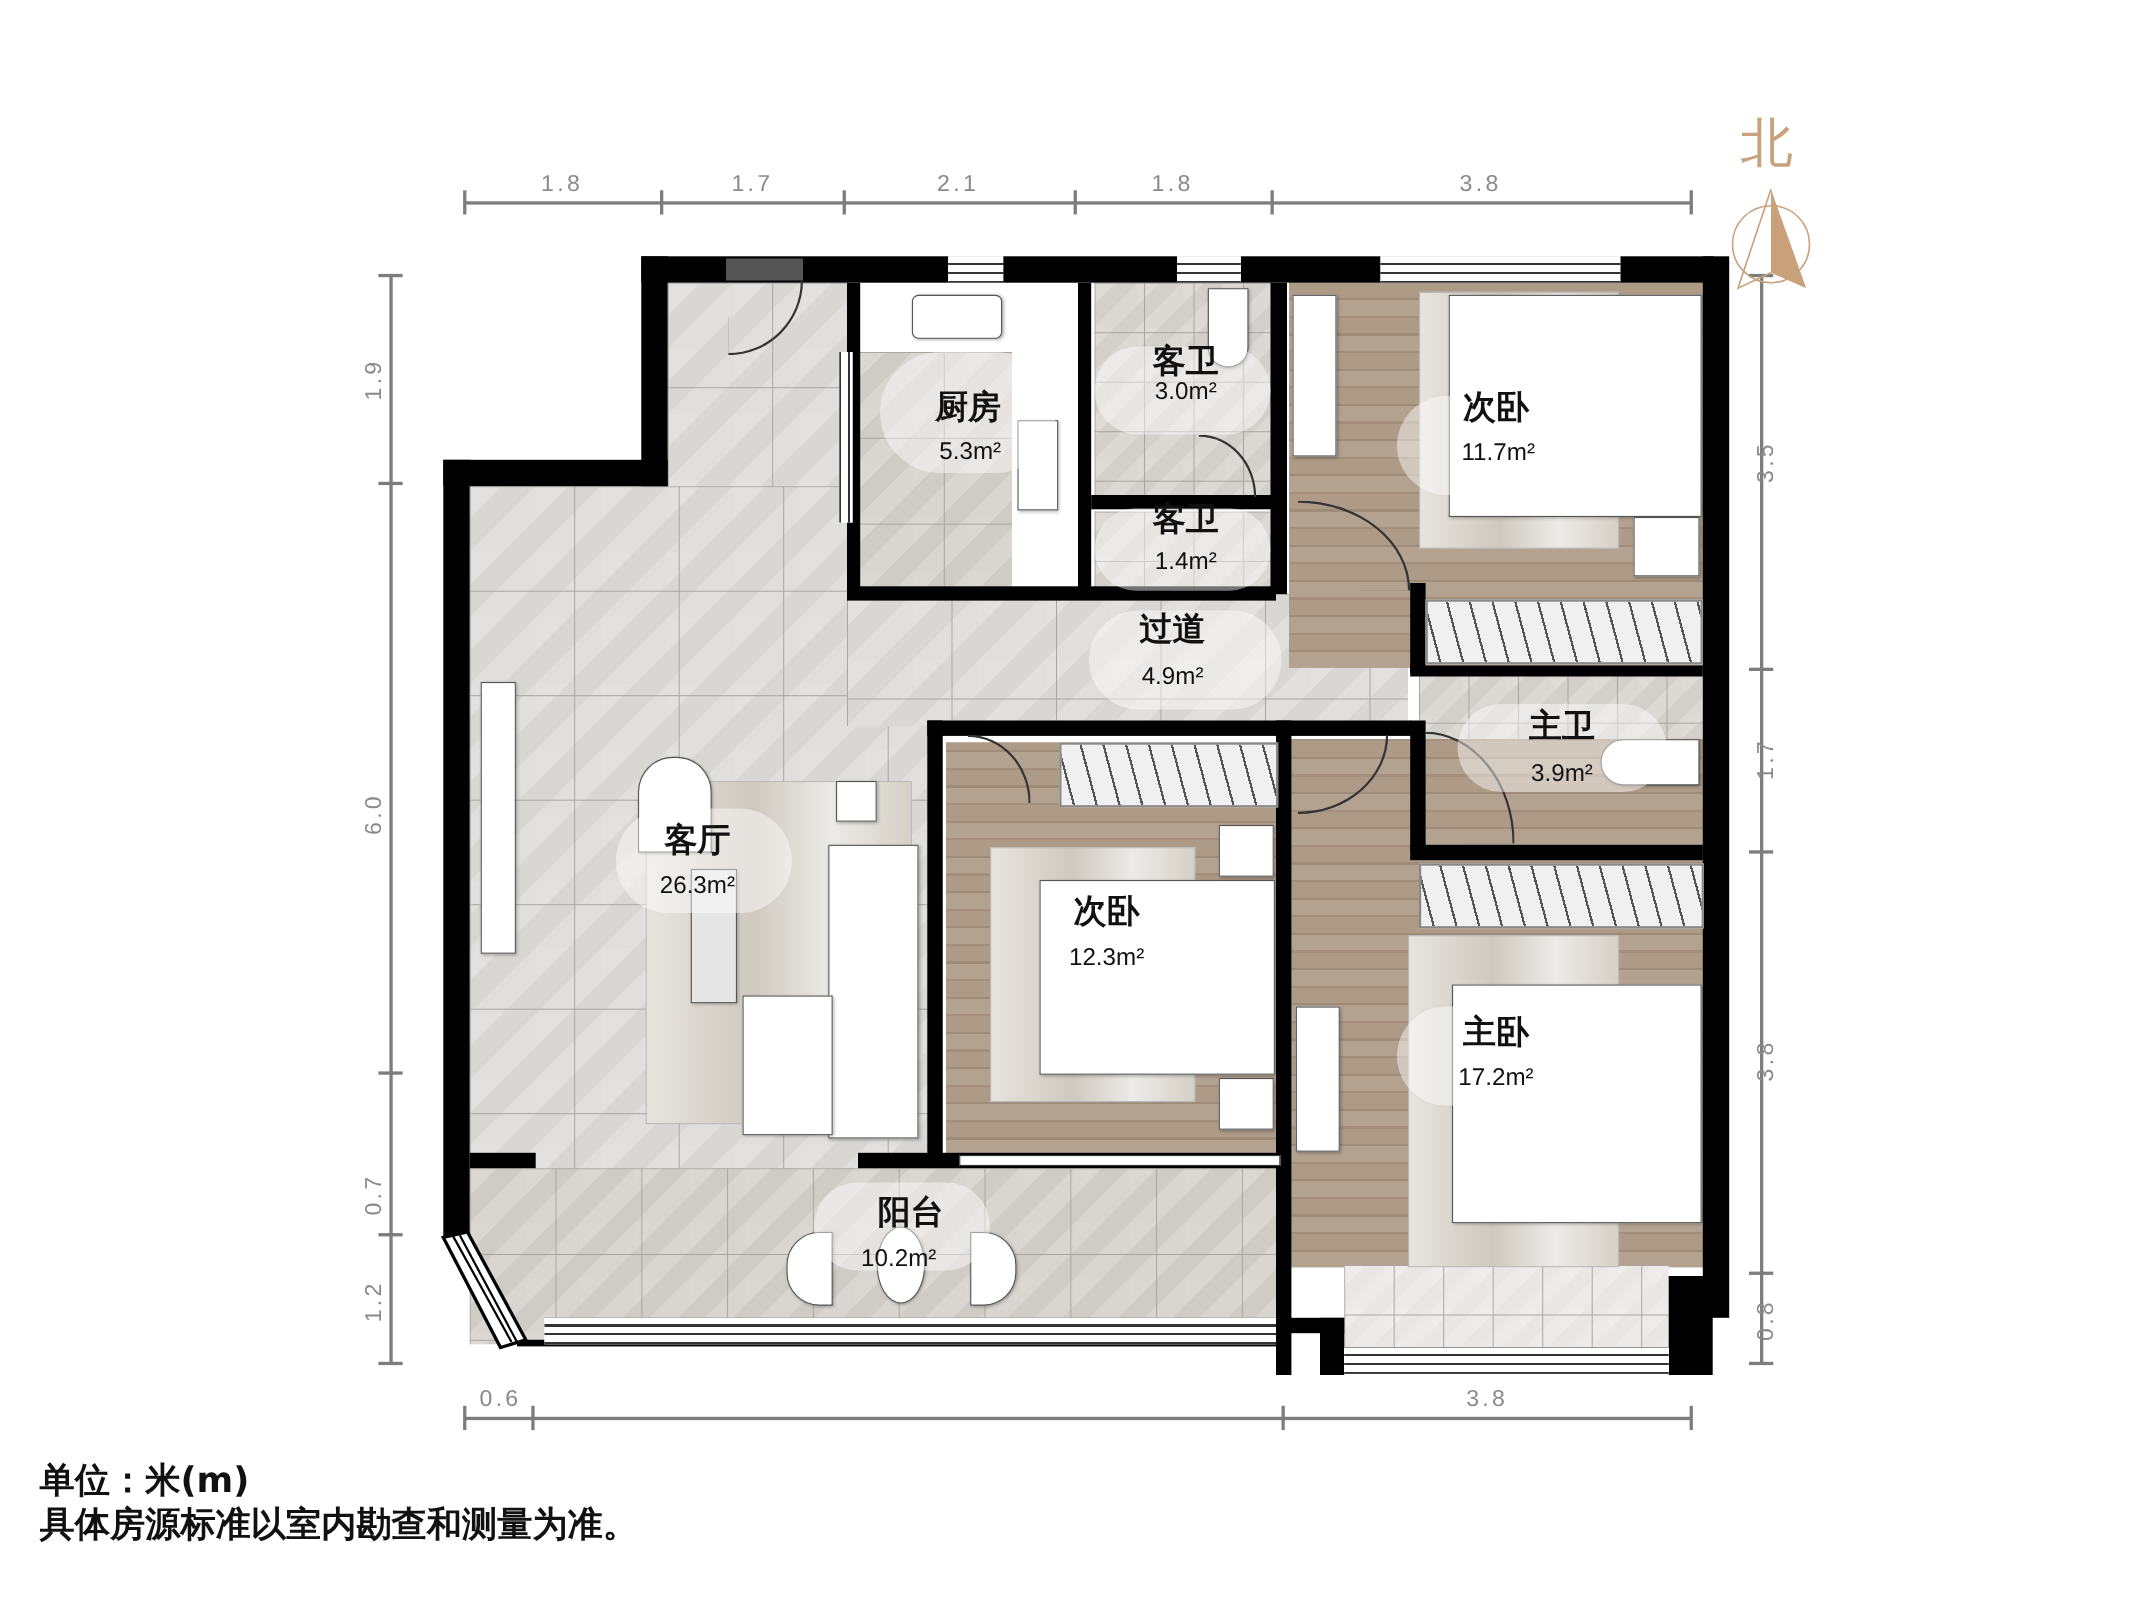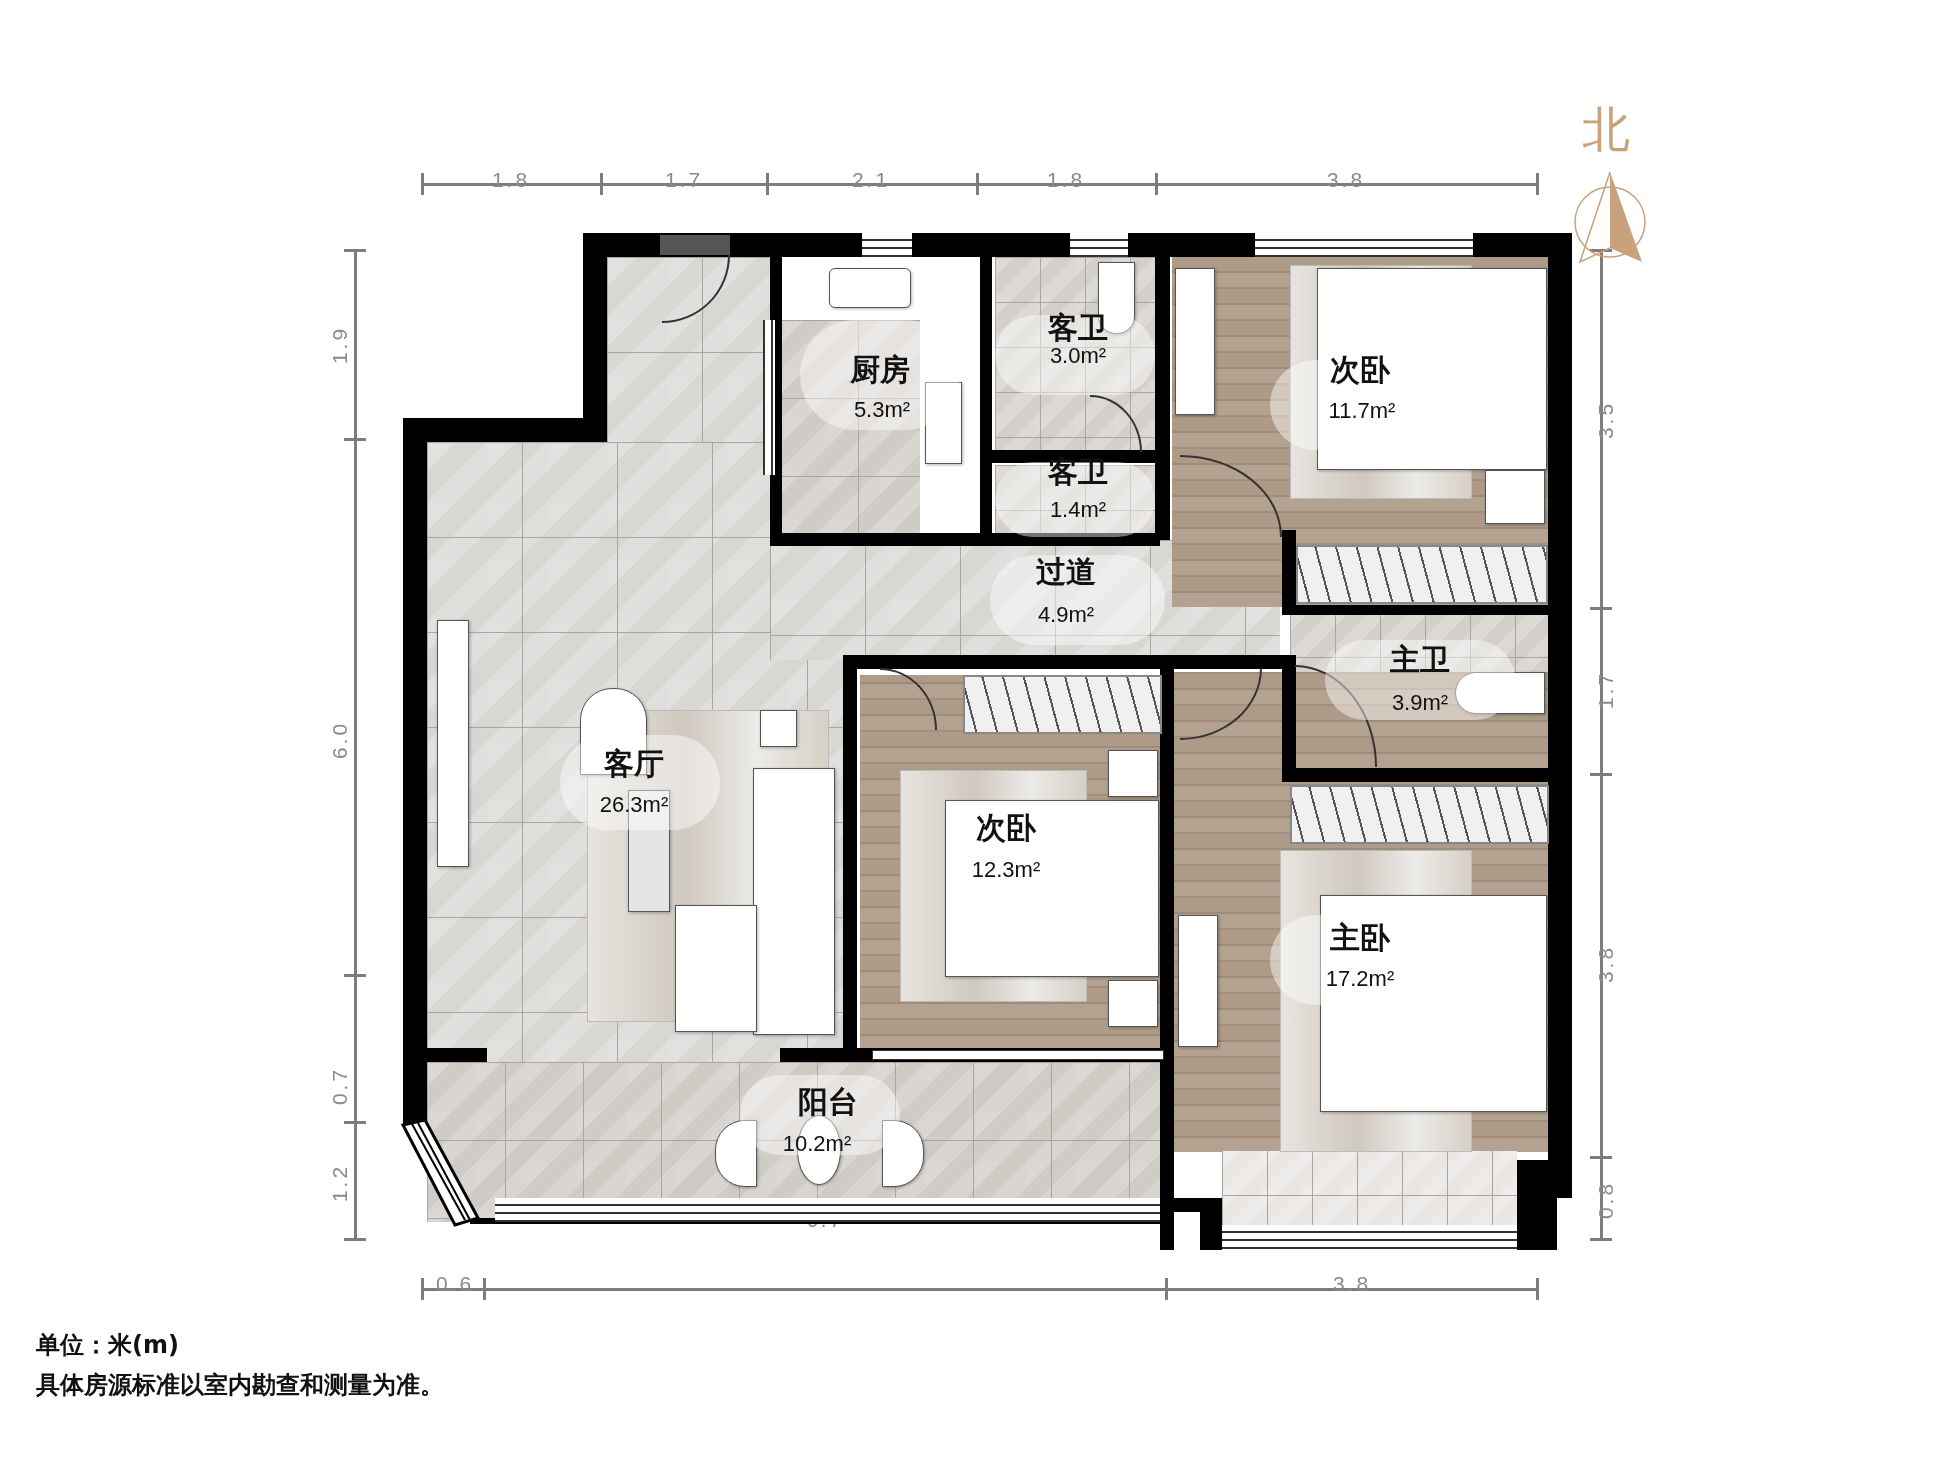--- a/index.html
+++ b/index.html
@@ -21,22 +21,22 @@
     background-image:repeating-linear-gradient(0deg,#333 0 2px,#fff 2px 8px);}
   .windowv{position:absolute;background:#fff;
     background-image:repeating-linear-gradient(90deg,#333 0 2px,#fff 2px 8px);}
   .halo{position:absolute;background:rgba(255,255,255,.45);border-radius:60px;}
   .room-name{position:absolute;font-size:30px;font-weight:bold;color:#111;text-align:center;white-space:nowrap;transform:translateX(-50%);}
   .room-area{position:absolute;font-size:22px;color:#111;text-align:center;white-space:nowrap;transform:translateX(-50%);font-family:"Liberation Sans",sans-serif;}
   .dimline{position:absolute;background:#7d7d7d;}
   .tick{position:absolute;background:#7d7d7d;}
   .dimtxt{position:absolute;color:#8a8a8a;font-size:21px;font-family:"Liberation Sans",sans-serif;letter-spacing:3px;white-space:nowrap;}
   .dimtxt.v{transform:translate(-50%,-50%) rotate(-90deg);}
-  .dimtxt.h{transform:translateX(-50%);margin-top:12px;}
-  .footer{position:absolute;left:36px;font-size:24px;font-weight:bold;color:#111;line-height:40px;}
+  .dimtxt.h{transform:translateX(-50%);}
+  .footer{position:absolute;left:36px;font-size:32px;font-weight:bold;color:#111;line-height:40px;}
   .furn{position:absolute;background:#fff;border:1.5px solid #555;box-shadow:1px 1px 3px rgba(0,0,0,.3);}
   .wardrobe{position:absolute;background:#f0f0f0;border:2px solid #888;
     background-image:repeating-linear-gradient(75deg,transparent 0 10px,#555 10px 12px,transparent 12px 20px);}
   .rug{position:absolute;background:linear-gradient(90deg,#e7e4df,#cfc9bf 40%,#ecebe8 70%,#d6d0c6);border:1px solid #bbb;}
   .door-arc{position:absolute;border:2px solid #333;border-radius:0 100% 0 0;border-left:none;border-bottom:none;}
 </style>
 </head>
 <body>
 
 <div>

